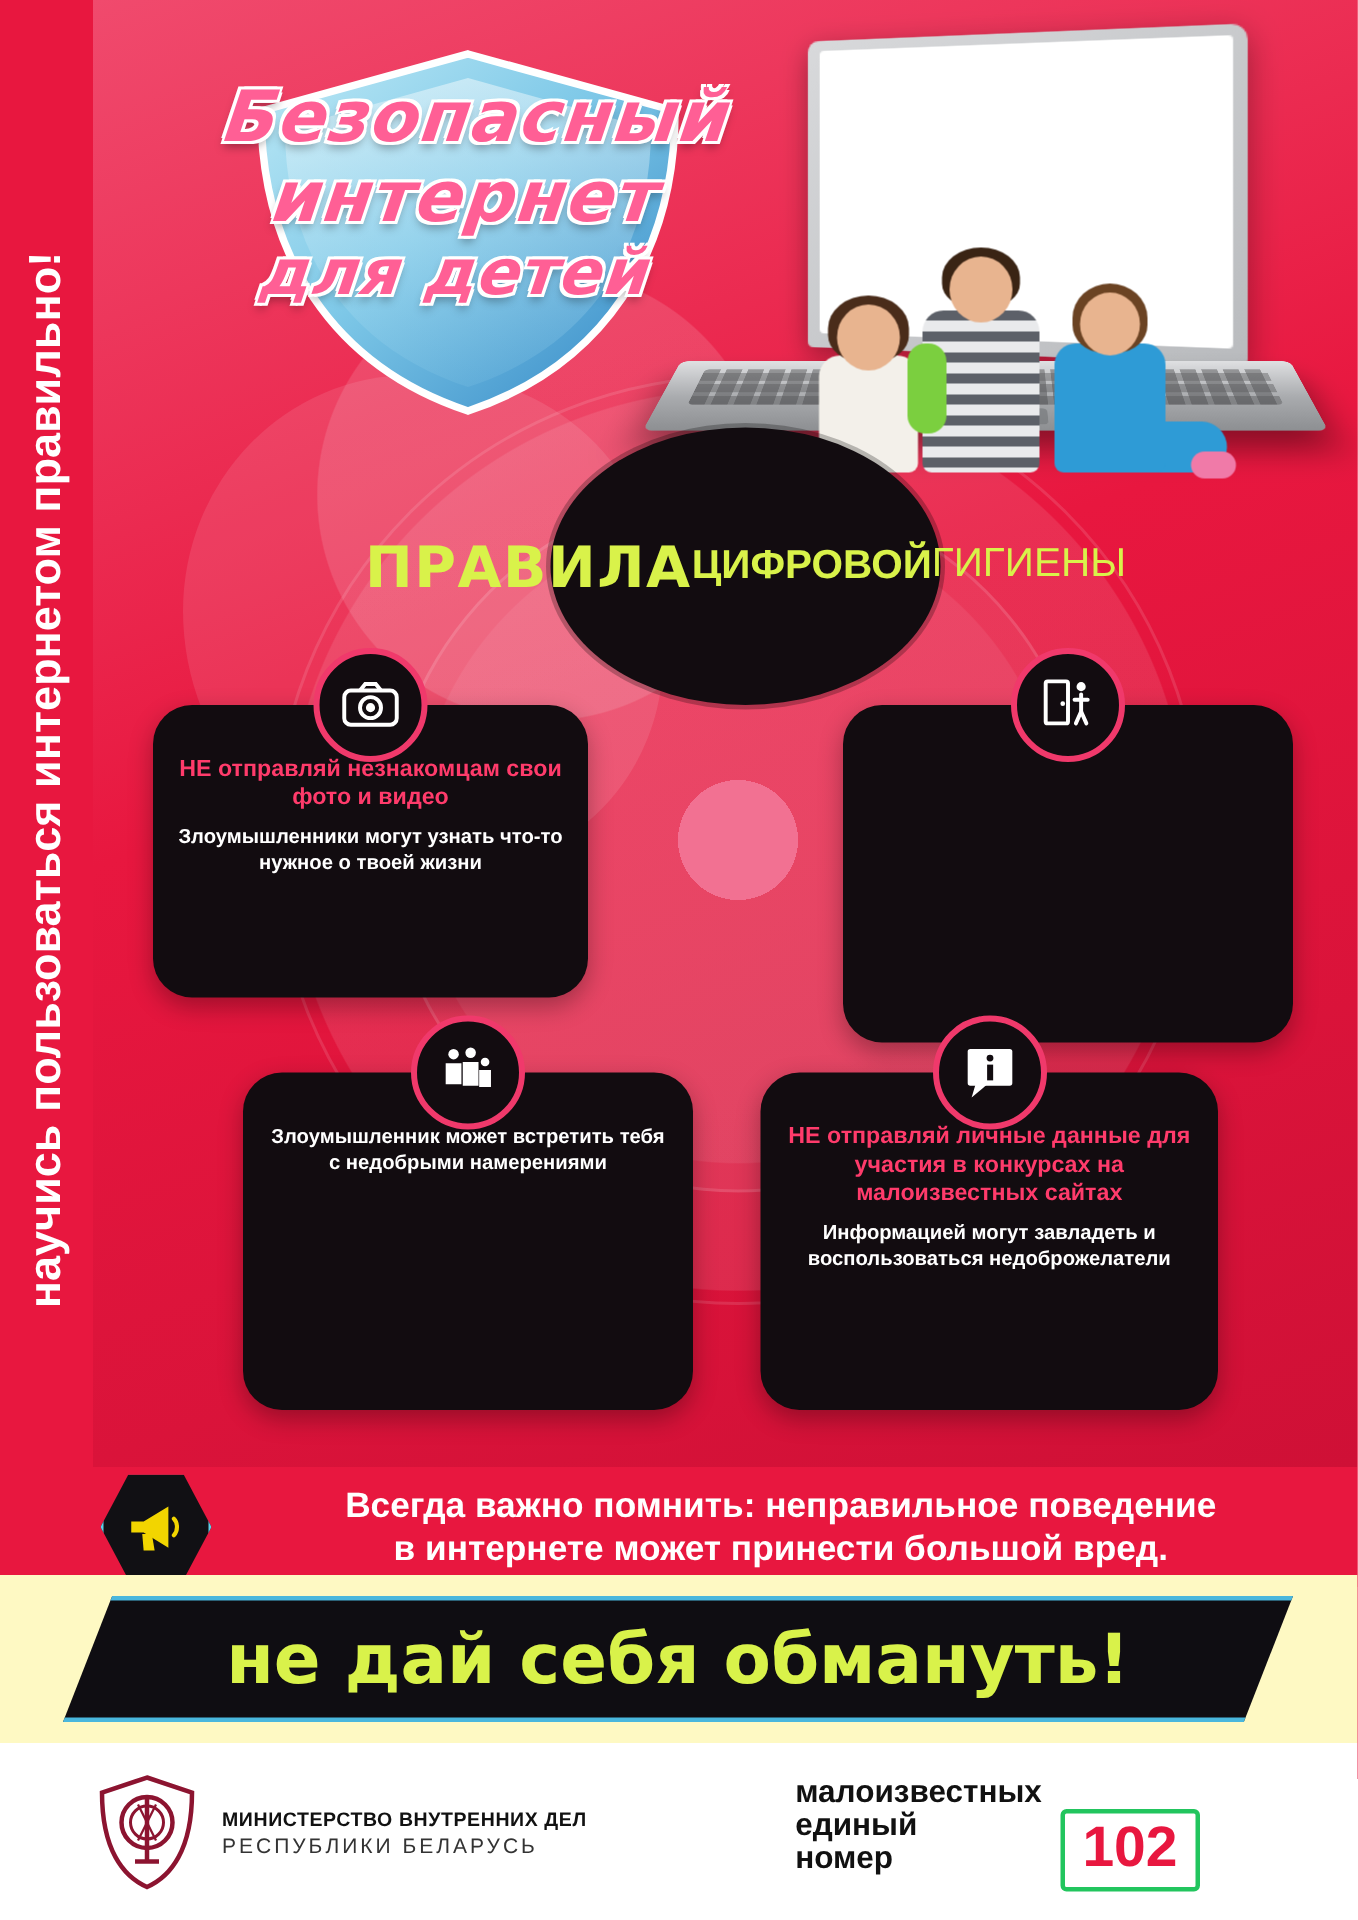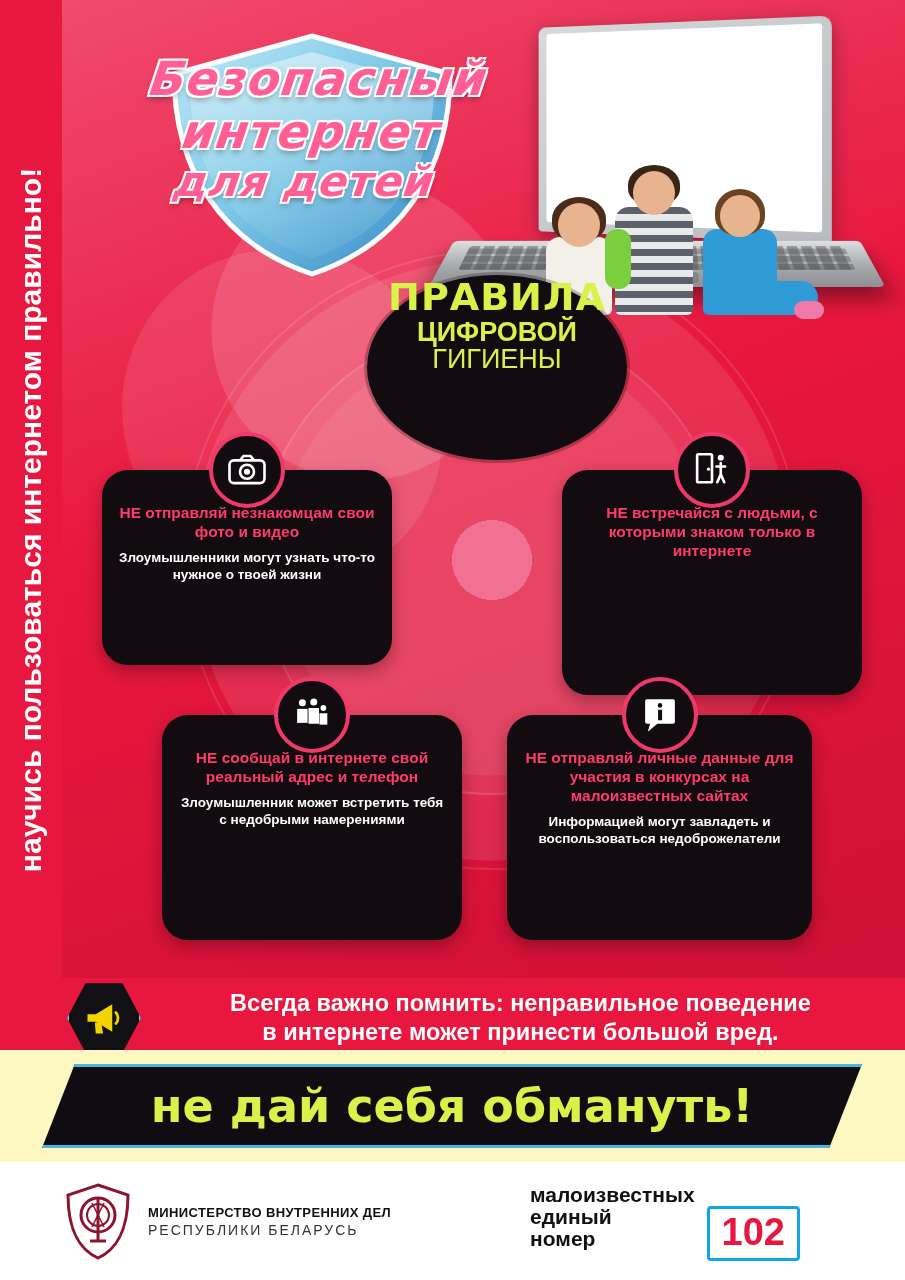--- a/index.html
+++ b/index.html
@@ -132,24 +132,24 @@
   .kid2 .sleeve { position: absolute; left: -4px; bottom: 26px; width: 26px; height: 60px; background: #7bcf3f; border-radius: 12px; }
   .kid3 { left: 155px; width: 96px; height: 128px; }
   .kid3 .hair { top: 2px; width: 50px; height: 46px; background: #6b destro; background: #6b4323; }
   .kid3 .head { top: 8px; width: 40px; height: 42px; }
   .kid3 .body { width: 74px; height: 86px; background: #2e9bd6; }
   .kid3 .legs { position: absolute; right: -30px; bottom: 0; width: 92px; height: 34px; background: #2e9bd6; border-radius: 18px; }
   .kid3 .shoe { position: absolute; right: -36px; bottom: -4px; width: 30px; height: 18px; background: #f07aa8; border-radius: 9px; }
 
   
   .rules-circle {
-    position: absolute; left: 305px; top: 275px; width: 260px; height: 185px;
+    position: absolute; left: 305px; top: 285px; width: 260px; height: 185px;
     background: #120c10;
     border-radius: 50%;
-    display: flex; flex-direction: column; align-items: center; 
+    display: flex; flex-direction: row; align-items: center; justify-content: center;
     box-shadow: 0 0 0 3px rgba(0,0,0,.25);
   }
   .rules-main {
     color: #d9f24a; font-size: 38px; font-weight: bold; letter-spacing: 1px;
     font-family: "DejaVu Sans", sans-serif;
   }
   .rules-sub1 { color: #d9f24a; font-size: 27px; font-weight: bold; margin-top: -2px; }
   .rules-sub2 { color: #d9f24a; font-size: 27px; font-weight: normal; margin-top: -4px; }
 
   
@@ -233,21 +233,21 @@
   .ministry .m1 { font-size: 13px; font-weight: bold; color: #111; letter-spacing: .4px; }
   .ministry .m2 { font-size: 14px; color: #333; letter-spacing: 2px; margin-top: 2px; }
   .hotline {
     position: absolute; right: 105px; top: 22px;
     display: flex; align-items: flex-start;
   }
   .hotline-text { text-align: left; line-height: 1.05; }
   .hotline-text div { font-size: 21px; font-weight: bold; color: #111; }
   .phone-box {
     margin-left: 12px; margin-top: 22px;
-    border: 3px solid #0ea5e9; border-radius: 4px;
+    border: 3px solid #22c55e; border-radius: 4px;
     padding: 2px 12px 4px 12px;
     text-align: right;
   }
   .phone-box span { font-size: 38px; font-weight: bold; color: #e8173f; }
 </style>
 </head>
 <body>
 
 <div class="poster">
 
@@ -337,35 +337,33 @@
       <div class="icon-badge">
         <svg viewBox="0 0 48 48" fill="none" stroke="#ffffff" stroke-width="3">
           <rect x="7" y="6" width="17" height="32" rx="1.5"></rect>
           <circle cx="20" cy="23" r="1.8" fill="#ffffff" stroke="none"></circle>
           <circle cx="34" cy="10" r="3.5" fill="#ffffff" stroke="none"></circle>
           <path d="M34 16v13" stroke-linecap="round"></path>
           <path d="M29 20h10" stroke-linecap="round"></path>
           <path d="M34 29l-4 9M34 29l4 9" stroke-linecap="round"></path>
         </svg>
       </div>
-      <div class="c-title">НЕ встречайся с людьми, с которыми знаком только в интернете</div>
     </div>
 
     <div class="card c3">
       <div class="icon-badge">
         <svg viewBox="0 0 48 48" fill="#ffffff">
           <circle cx="13" cy="10" r="4"></circle>
           <path d="M7 17h12v16H7z"></path>
           <circle cx="26" cy="9" r="4"></circle>
           <path d="M20 16h12v18H20z"></path>
           <circle cx="37" cy="16" r="3.3"></circle>
           <path d="M32.5 22h9v13h-9z"></path>
         </svg>
       </div>
-      <div class="c-title">НЕ сообщай в интернете свой реальный адрес и телефон</div>
       <div class="c-body">Злоумышленник может встретить тебя с недобрыми намерениями</div>
     </div>
 
     <div class="card c4">
       <div class="icon-badge">
         <svg viewBox="0 0 48 48">
           <rect x="7" y="6" width="34" height="28" rx="2" fill="#ffffff"></rect>
           <path d="M13 33l-3 10 12-10z" fill="#ffffff"></path>
           <circle cx="24" cy="13" r="2.6" fill="#120c10"></circle>
           <rect x="21.8" y="18" width="4.6" height="12" fill="#120c10"></rect>

